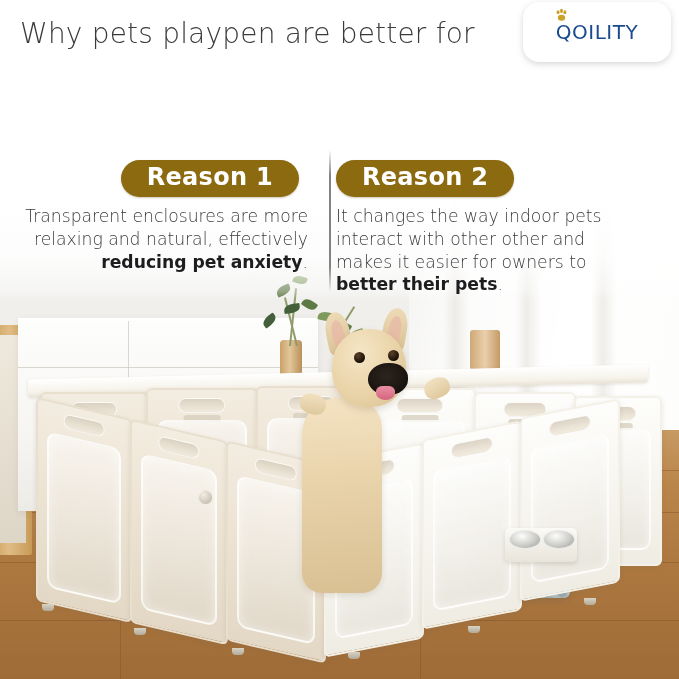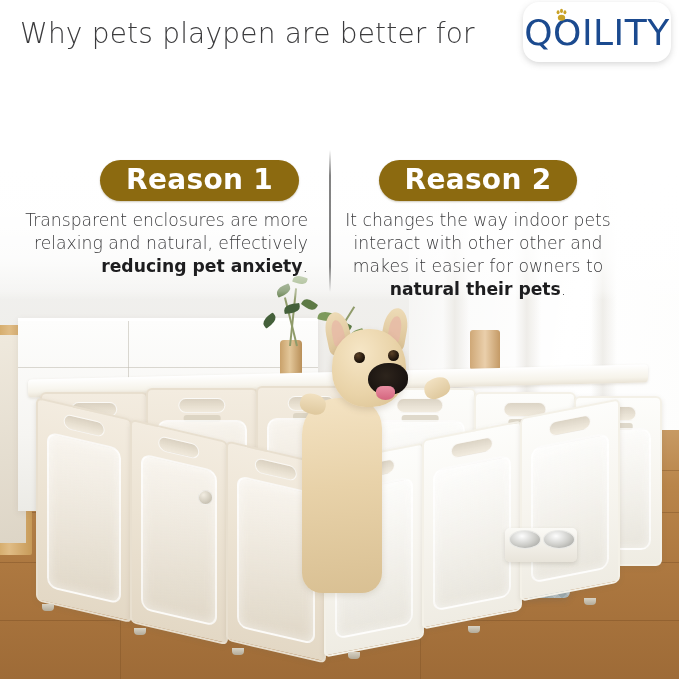--- a/index.html
+++ b/index.html
@@ -289,27 +289,27 @@
     left: 329px; top: 150px;
     width: 2px; height: 142px;
     background: linear-gradient(180deg, rgba(120,120,120,0) 0%, rgba(90,90,90,0.75) 18%, rgba(90,90,90,0.75) 82%, rgba(120,120,120,0) 100%);
   }
   .col {
     position: absolute;
     top: 160px;
     width: 300px;
   }
   .col-left  { left: 8px; text-align: right; }
-  .col-right { left: 328px; text-align: center; }
+  .col-right { left: 336px; text-align: left; }
 
   .badge {
     display: inline-block;
     background: #8c6a10;
     color: #ffffff;
-    font-size: 28px;
+    font-size: 24px;
     font-weight: bold;
     padding: 5px 26px 7px 26px;
     border-radius: 22px;
     font-family: "DejaVu Sans", sans-serif;
     line-height: 1.05;
     box-shadow: 0 1px 2px rgba(80,60,10,0.28);
     letter-spacing: .3px;
   }
   .col-left .badge  { margin-right: 9px; }
   .col-right .badge { margin-left: 0px; }
@@ -330,21 +330,21 @@
     right: 8px; top: 2px;
     width: 148px; height: 60px;
     background: #ffffff;
     border-radius: 16px;
     box-shadow: 0 2px 6px rgba(120,120,120,0.30);
     display: flex;
     align-items: center;
     justify-content: center;
   }
   .logo-text {
-    font-size: 36px;
+    font-size: 20px;
     font-weight: 500;
     color: #1b4a8f;
     letter-spacing: .5px;
     font-family: "DejaVu Sans", sans-serif;
     position: relative;
     white-space: nowrap;
   }
   .logo-paw {
     position: absolute;
     left: 30px; top: 5px;
@@ -502,21 +502,21 @@
 
     <div class="divider"></div>
 
     <div class="col col-left">
       <span class="badge" style="background: rgb(140, 106, 16);">Reason 1</span>
       <div class="body-text"><span>Transparent enclosures are more relaxing and natural, effectively </span><b>reducing pet anxiety</b><span>.</span></div>
     </div>
 
     <div class="col col-right">
       <span class="badge" style="background: rgb(140, 106, 16);">Reason 2</span>
-      <div class="body-text"><span>It changes the way indoor pets interact with other other and makes it easier for owners to </span><b>natural their pets</b><span>.</span></div>
+      <div class="body-text"><span>It changes the way indoor pets interact with other other and makes it easier for owners to </span><b>better their pets</b><span>.</span></div>
     </div>
 
     <div class="logo-card">
       <div class="logo-text" style="color: rgb(27, 74, 143);">QOILITY</div>
       <svg class="logo-paw" viewBox="0 0 24 24">
         <ellipse cx="7.2" cy="7.4" rx="2.1" ry="2.9" fill="#c9a227"></ellipse>
         <ellipse cx="12" cy="5.6" rx="2.1" ry="3.0" fill="#c9a227"></ellipse>
         <ellipse cx="16.8" cy="7.4" rx="2.1" ry="2.9" fill="#c9a227"></ellipse>
         <ellipse cx="12" cy="15.2" rx="5.2" ry="4.3" fill="#c9a227"></ellipse>
       </svg>

